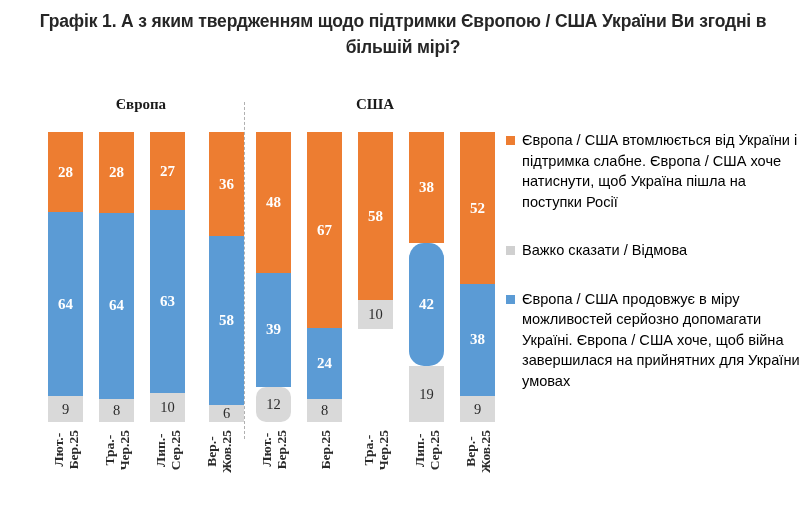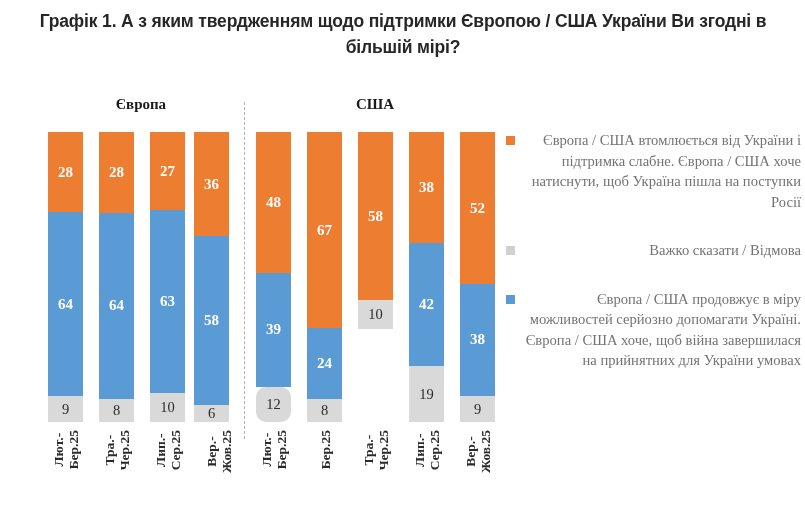--- a/index.html
+++ b/index.html
@@ -117,25 +117,24 @@
   #legend {
     position: absolute;
     left: 505px;
     top: 130px;
     width: 296px;
   }
   .legend-item {
     position: relative;
     padding-left: 17px;
     margin-bottom: 18px;
-    font-family: Liberation Serif, serif;
+    font-family: Liberation Sans, sans-serif;
     font-size: 14.6px;
     line-height: 20.5px;
-    color: #737373;
-    text-align: right;
+    color: #000000;
   }
   .legend-swatch {
     position: absolute;
     left: 1px;
     top: 6px;
     width: 9px;
     height: 9px;
   }
   .sw-orange { background: #ED7D31; }
   .sw-blue   { background: #5B9BD5; }
@@ -184,21 +183,21 @@
           <div class="seg seg-top" style="flex: 0 0 27%;">
             <span class="seg-label">27</span>
           </div>
           <div class="seg seg-mid" style="flex: 0 0 63%;">
             <span class="seg-label">63</span>
           </div>
           <div class="seg seg-bottom" style="flex: 0 0 10%;">
             <span class="seg-label">10</span>
           </div>
         </div>
-        <div class="bar-col" style="left: 186px; padding-left: 8px;">
+        <div class="bar-col" style="left: 201px; padding-left: 8px;">
           <div class="seg seg-top" style="flex: 0 0 36%;">
             <span class="seg-label">36</span>
           </div>
           <div class="seg seg-mid" style="flex: 0 0 58%;">
             <span class="seg-label">58</span>
           </div>
           <div class="seg seg-bottom" style="flex: 0 0 6%;">
             <span class="seg-label">6</span>
           </div>
         </div>
@@ -229,21 +228,21 @@
             <span class="seg-label">58</span>
           </div>
           <div class="seg seg-bottom" style="flex: 0 0 10%;">
             <span class="seg-label">10</span>
           </div>
         </div>
         <div class="bar-col" style="left: 409px;">
           <div class="seg seg-top" style="flex: 0 0 38.3838%;">
             <span class="seg-label">38</span>
           </div>
-          <div class="seg seg-mid" style="flex: 0 0 42.4242%;">
+          <div class="seg seg-mid" style="flex: 0 0 42.4242%; border-radius: 15px;">
             <span class="seg-label">42</span>
           </div>
           <div class="seg seg-bottom" style="flex: 0 0 19.1919%;">
             <span class="seg-label">19</span>
           </div>
         </div>
         <div class="bar-col" style="left: 460px;">
           <div class="seg seg-top" style="flex: 0 0 52.5253%;">
             <span class="seg-label">52</span>
           </div>

